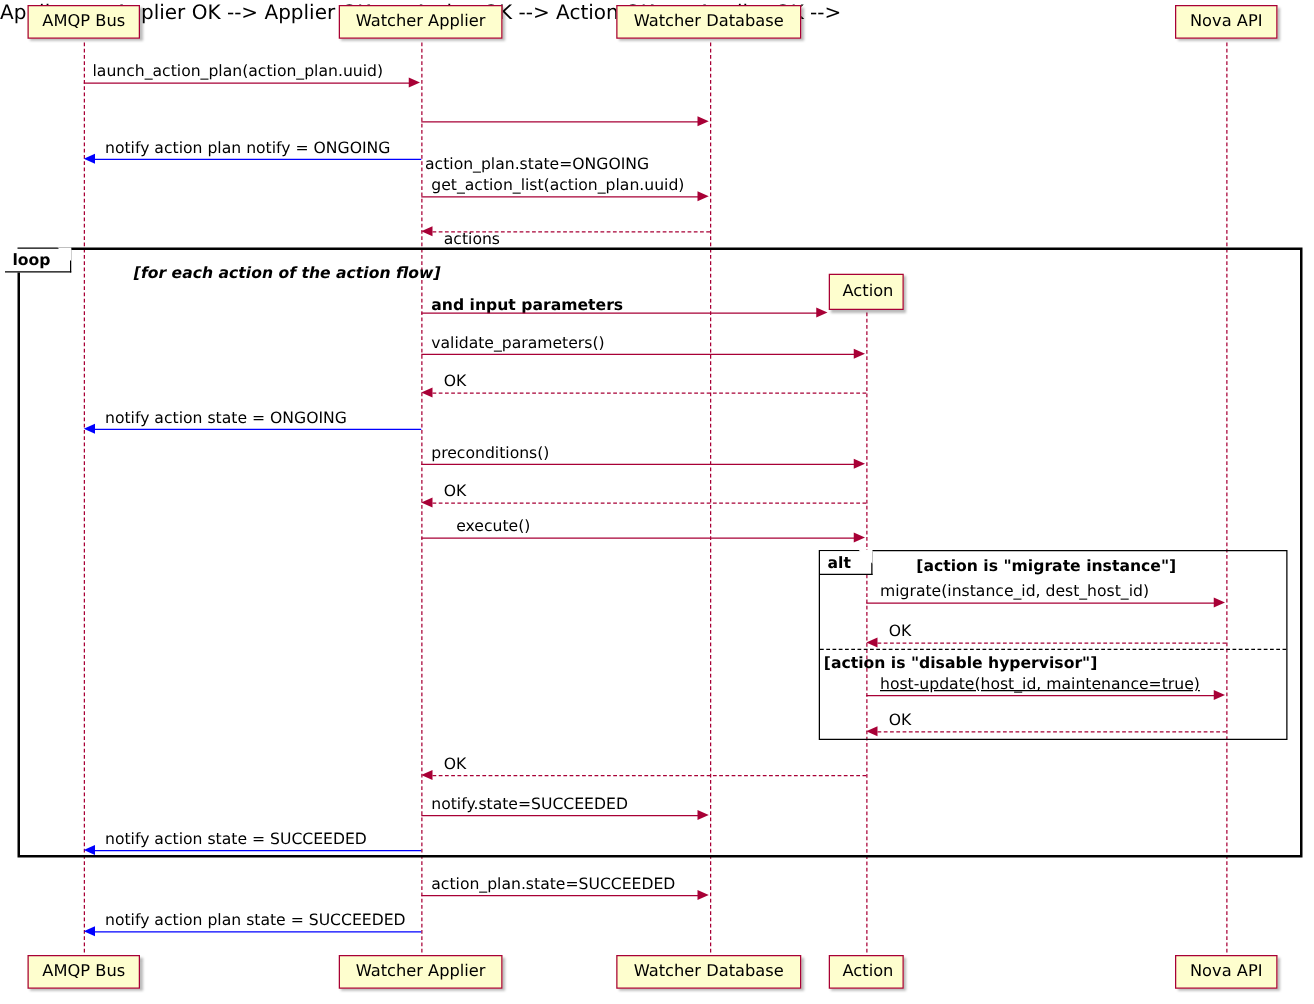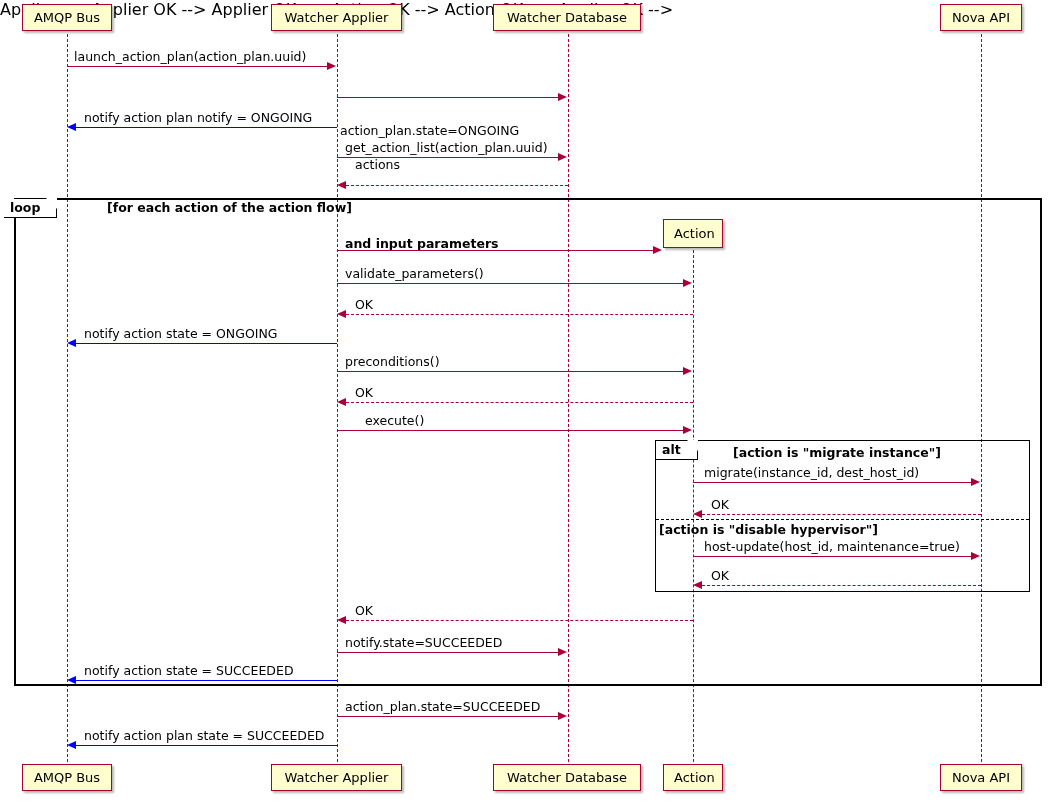--- a/index.html
+++ b/index.html
@@ -135,21 +135,21 @@
   
   <div class="lifeline" style="left:67px;"></div>
   <div class="lifeline" style="left:337px;"></div>
   <div class="lifeline" style="left:568px;"></div>
   <div class="lifeline" style="left:693px; top:250px; height:512px;"></div>
   <div class="lifeline" style="left:981px;"></div>
 
   
   <div class="frame loop" style="left:14px; top:198px; width:1028px; height:488px;"></div>
   <div class="frame-tab" style="left:4px; top:199px;">loop</div>
-  <div class="frame-cond" style="left:107px; top:201px;">[for each action of the action flow]</div>
+  <div class="frame-cond" style="left:107px; top:211px;font-style:italic;">[for each action of the action flow]</div>
 
   
   <div class="frame" style="left:655px; top:440px; width:375px; height:152px;"></div>
   <div class="frame-tab" style="left:656px; top:441px;">alt</div>
   <div class="frame-cond" style="left:733px; top:446px;">[action is "migrate instance"]</div>
   <div class="frame-divider" style="left:656px; top:519px; width:373px;"></div>
   <div class="frame-cond" style="left:659px; top:523px;">[action is "disable hypervisor"]</div>
 
   
   <div class="participant" style="left:22px; top:4px; width:90px;">AMQP Bus</div>
@@ -181,21 +181,21 @@
   <div class="msg-label" style="left:84px; top:111px;">notify action plan notify = ONGOING</div>
   <div class="arrow-line blue" style="left:76px; top:127px; width:261px;"></div>
   <div class="head left blue" style="left:67px; top:123px;"></div>
 
   
   <div class="msg-label" style="left:345px; top:141px;">get_action_list(action_plan.uuid)</div>
   <div class="arrow-line" style="left:337px; top:157px; width:222px;"></div>
   <div class="head right" style="left:558px; top:153px;"></div>
 
    Applier --&gt;
-  <div class="msg-label" style="left:355px; top:158px;">actions</div>
+  <div class="msg-label" style="left:355px; top:184px;">actions</div>
   <div class="arrow-line dashed" style="left:346px; top:185px; width:222px;"></div>
   <div class="head left" style="left:337px; top:181px;"></div>
 
   
   <div class="msg-label" style="left:345px; top:237px;font-weight:bold;">and input parameters</div>
   <div class="arrow-line" style="left:337px; top:250px; width:317px;"></div>
   <div class="head right" style="left:653px; top:246px;"></div>
 
   
   <div class="msg-label" style="left:345px; top:267px;">validate_parameters()</div>
@@ -231,21 +231,21 @@
   <div class="msg-label" style="left:704px; top:466px;">migrate(instance_id, dest_host_id)</div>
   <div class="arrow-line" style="left:693px; top:482px; width:279px;"></div>
   <div class="head right" style="left:971px; top:478px;"></div>
 
    Action OK --&gt;
   <div class="msg-label" style="left:711px; top:498px;">OK</div>
   <div class="arrow-line dashed" style="left:702px; top:514px; width:279px;"></div>
   <div class="head left" style="left:693px; top:510px;"></div>
 
   
-  <div class="msg-label" style="left:704px; top:540px;">host-update(host_id, maintenance=true)</div>
+  <div class="msg-label" style="left:704px; top:540px;text-decoration:underline;">host-update(host_id, maintenance=true)</div>
   <div class="arrow-line" style="left:693px; top:556px; width:279px;"></div>
   <div class="head right" style="left:971px; top:552px;"></div>
 
    Action OK --&gt;
   <div class="msg-label" style="left:711px; top:569px;">OK</div>
   <div class="arrow-line dashed" style="left:702px; top:585px; width:279px;"></div>
   <div class="head left" style="left:693px; top:581px;"></div>
 
    Applier OK --&gt;
   <div class="msg-label" style="left:355px; top:604px;">OK</div>

